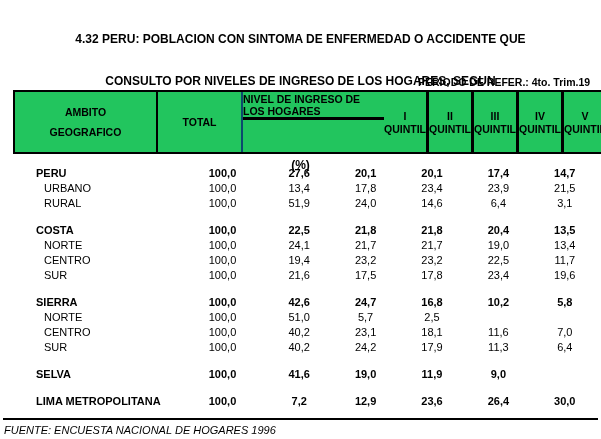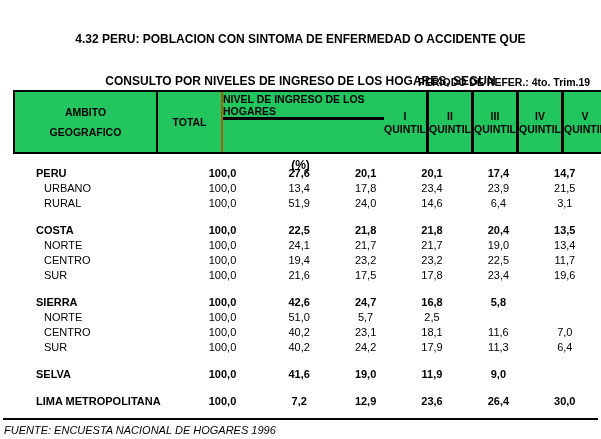--- a/index.html
+++ b/index.html
@@ -31,21 +31,21 @@
     position: absolute; left: 13px; top: 90px; width: 595px; height: 64px;
     background: #22c55e; border: 2px solid #000;
     display: flex; font-weight: bold; font-size: 10.5px;
   }
   .col-ambito {
     width: 143px; border-right: 2px solid #000;
     display: flex; flex-direction: column; justify-content: center;
     align-items: center; text-align: center; line-height: 20px;
   }
   .col-total {
-    width: 65px; border-right: 2px solid #a16207;
+    width: 85px; border-right: 2px solid #0c4a6e;
     display: flex; align-items: center; justify-content: center;
   }
   .col-quintiles { flex: 1; display: flex; flex-direction: row; }
   .nivel-row {
     height: 28px; border-bottom: 3px solid #000;
     display: flex; align-items: center; justify-content: center;
   }
   .quintil-row { flex: 1; display: flex; }
   .qcell {
     flex: 1; border-right: 3px solid #000;
@@ -187,20 +187,21 @@
         <div class="cell value">17,8</div>
         <div class="cell value">23,4</div>
         <div class="cell value">19,6</div>
       </div>
       <div class="row bold gap">
         <div class="cell label">SIERRA</div>
         <div class="cell value">100,0</div>
         <div class="cell value">42,6</div>
         <div class="cell value">24,7</div>
         <div class="cell value">16,8</div>
+        <div class="cell value">10,2</div>
         <div class="cell value">5,8</div>
       </div>
       <div class="row">
         <div class="cell label indent">NORTE</div>
         <div class="cell value">100,0</div>
         <div class="cell value">51,0</div>
         <div class="cell value">5,7</div>
         <div class="cell value">2,5</div>
       </div>
       <div class="row">

